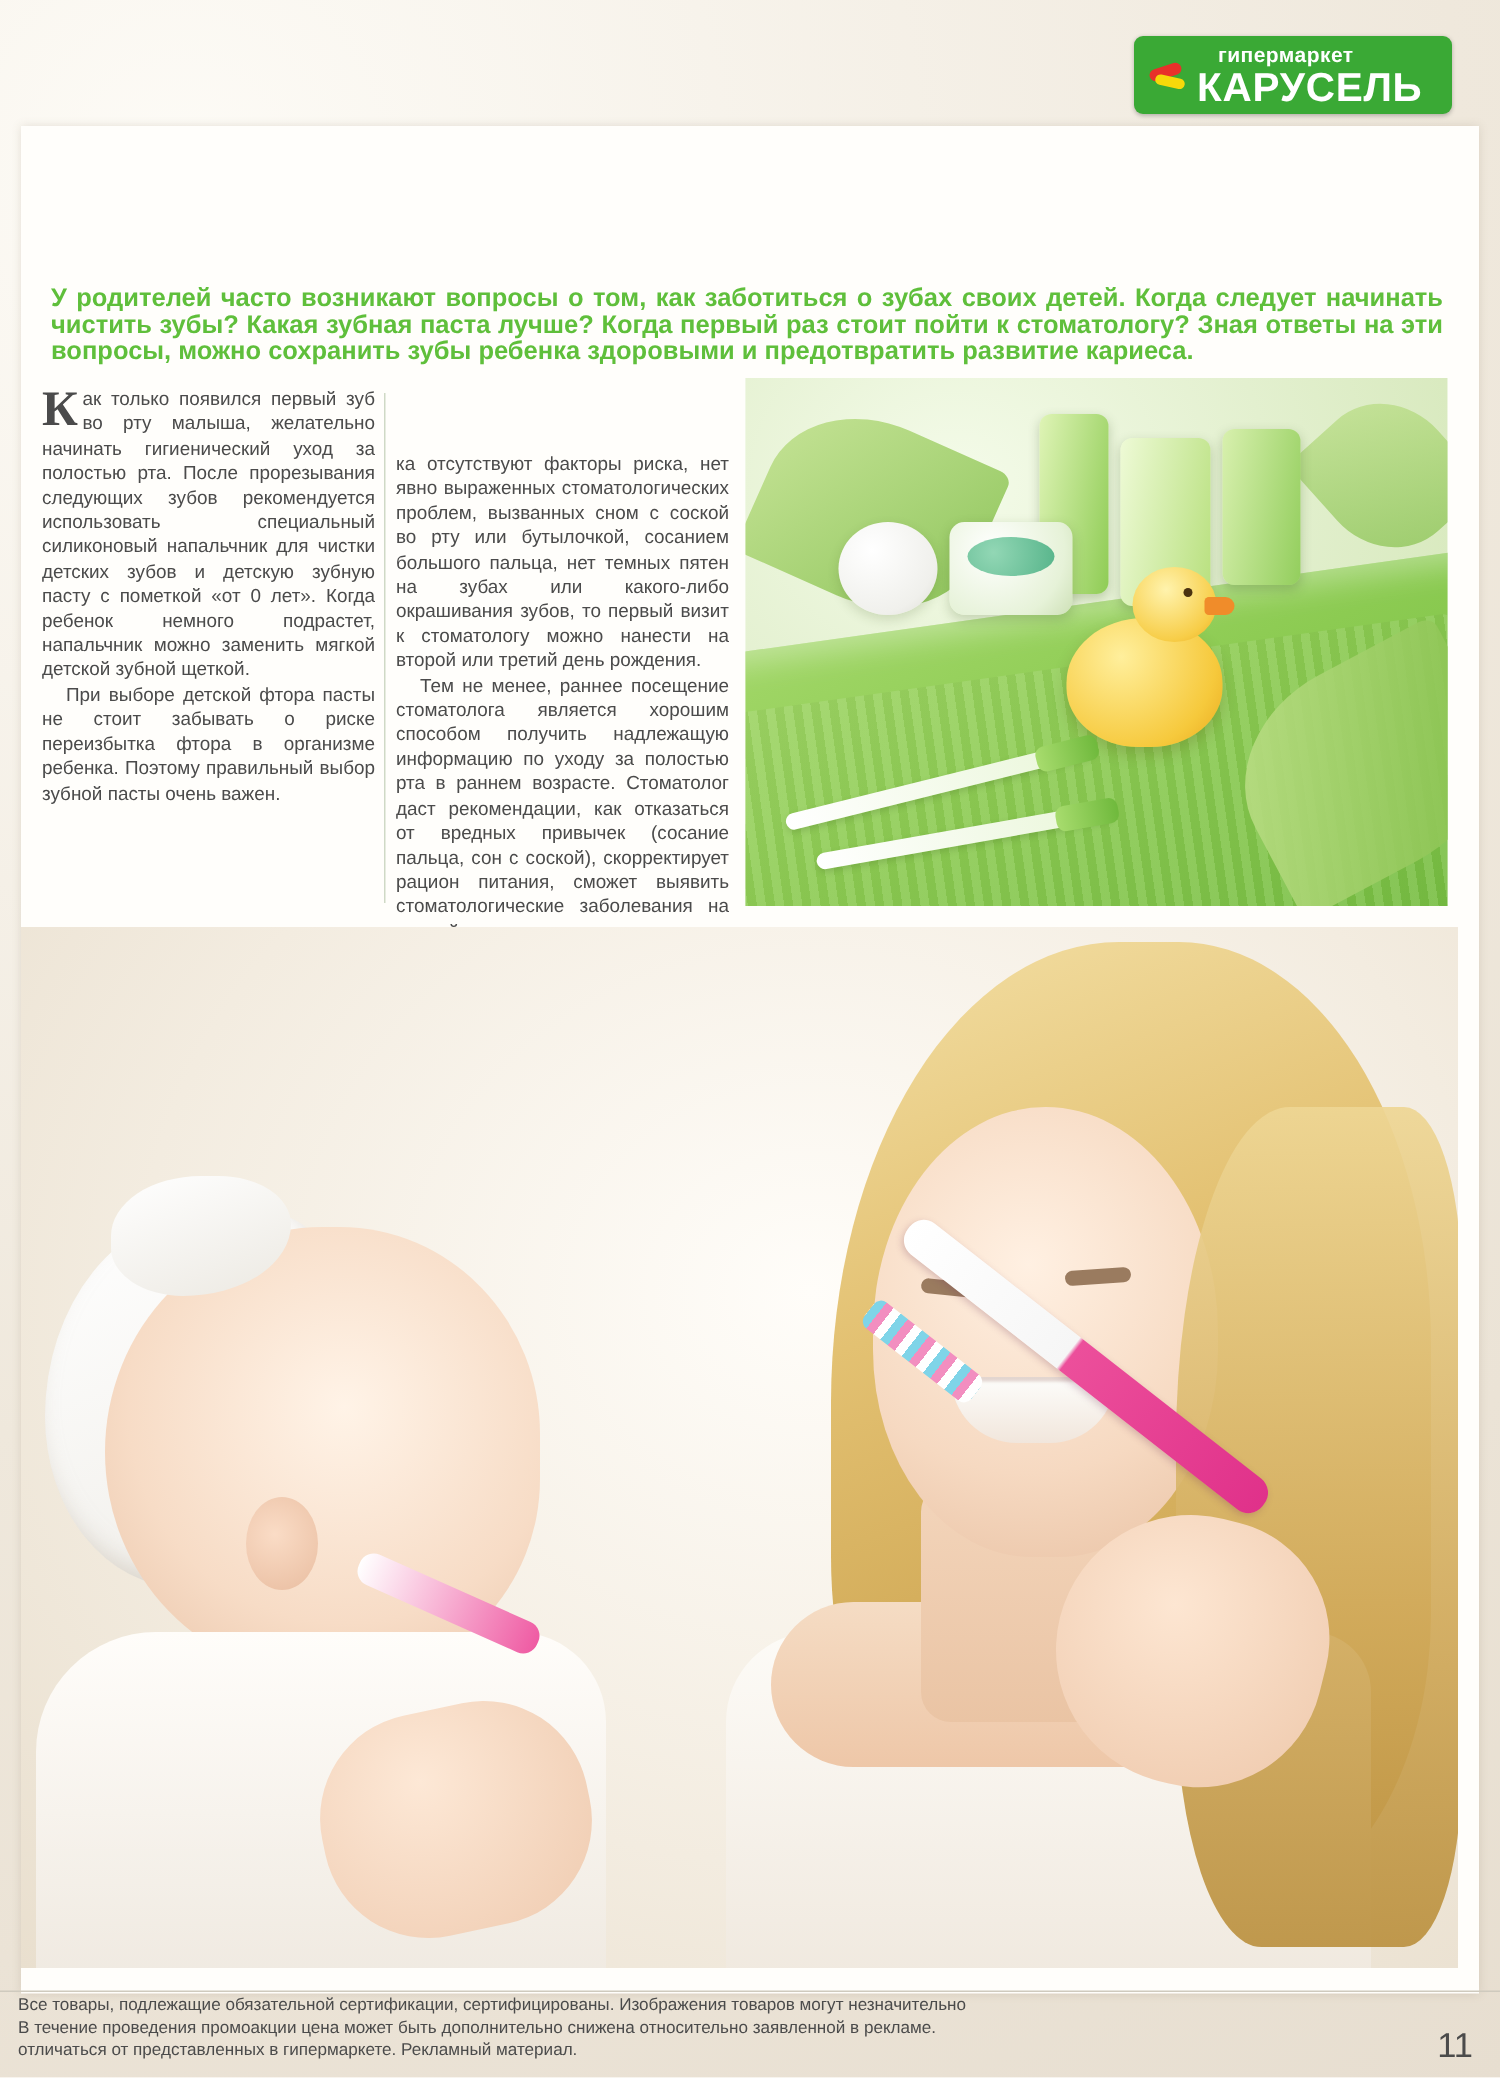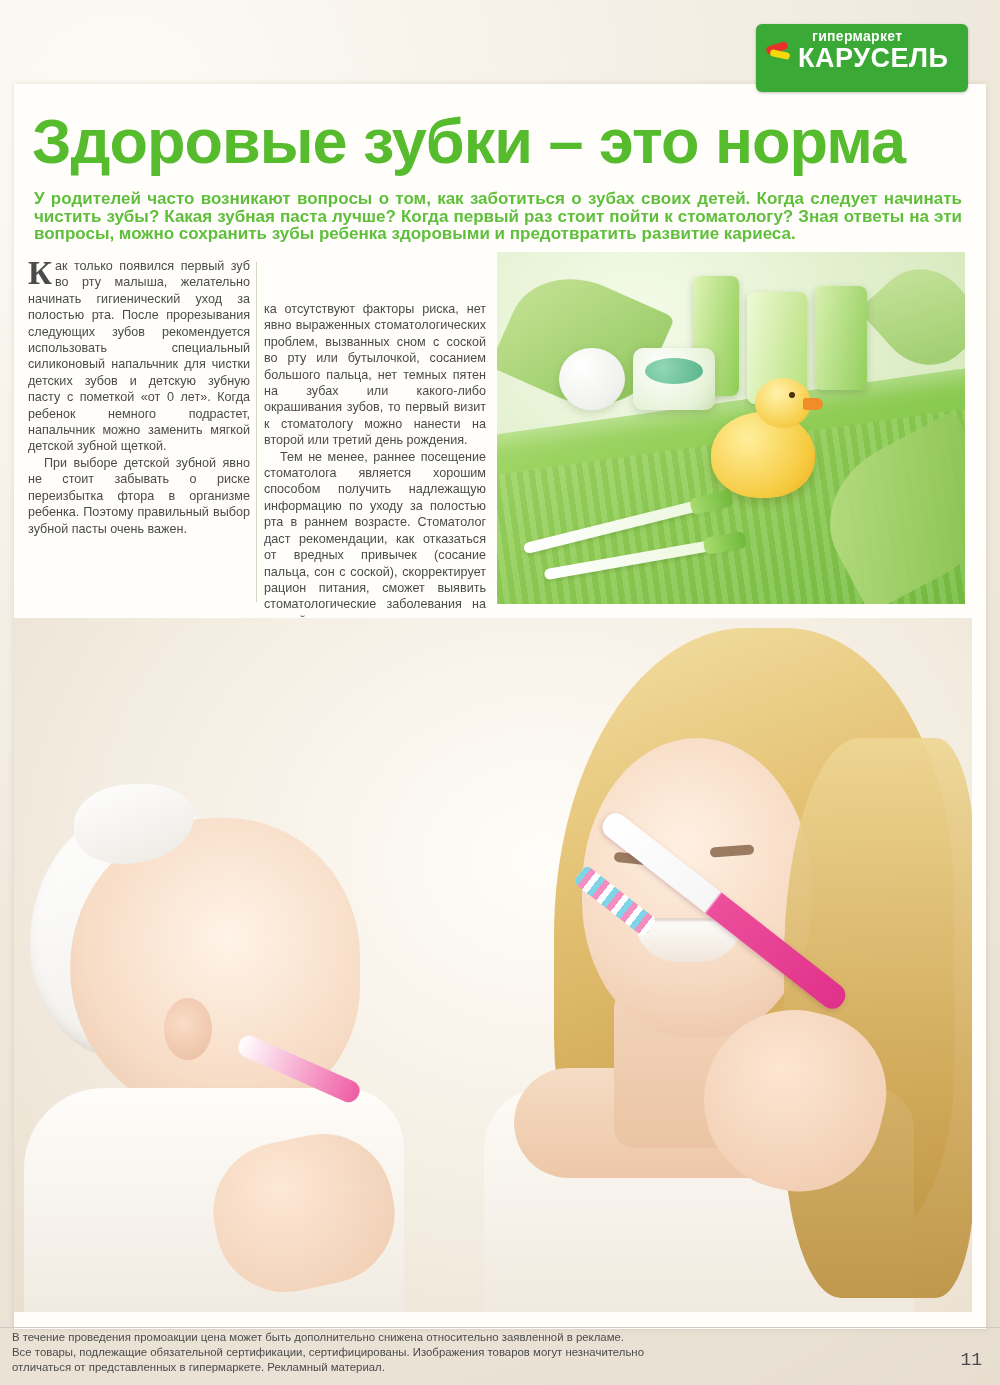--- a/index.html
+++ b/index.html
@@ -32,21 +32,21 @@
     background: #fffefb;
     box-shadow: 0 0 6px rgba(120,105,85,0.18);
   }
 
   
   .logo {
     position: absolute;
     right: 32px;
     top: 24px;
     width: 212px;
-    height: 68px;
+    height: 52px;
     background: #3aa935;
     border-radius: 6px;
     box-shadow: 0 1px 3px rgba(0,0,0,0.25);
     overflow: hidden;
   }
   .logo .sub {
     position: absolute;
     left: 56px;
     top: 4px;
     font-size: 14px;
@@ -380,50 +380,48 @@
     top: 1330px;
     width: 850px;
     font-size: 11.4px;
     line-height: 15px;
     color: #4b4b4b;
   }
   .page-num {
     position: absolute;
     right: 18px;
     top: 1350px;
-    font-size: 18px;
+    font-size: 23px;
     color: #4b4b4b;
-    font-family: Liberation Mono, monospace;
   }
 </style>
 </head>
 <body>
 
 <div class="page">
 
   <div class="paper"></div>
 
   <div class="logo">
     <div class="mark">
       <div class="r1"></div>
       <div class="r2"></div>
     </div>
     <div class="sub">гипермаркет</div>
     <div class="main">КАРУСЕЛЬ</div>
   </div>
 
-  <div class="headline">Здоровые зубки – это норма</div>
 
   <div class="lede">У родителей часто возникают вопросы о том, как заботиться о зубах своих детей. Когда следует начинать чистить зубы? Какая зубная паста лучше? Когда первый раз стоит пойти к стоматологу? Зная ответы на эти вопросы, можно сохранить зубы ребенка здоровыми и предотвратить развитие кариеса.</div>
 
   <div class="col col-1">
     <p class="first">
       <span class="dropcap">К</span><span>ак только появился первый зуб во рту малыша, желательно начинать гигиенический уход за полостью рта. После прорезывания следующих зубов рекомендуется использовать специальный силиконовый напальчник для чистки детских зубов и детскую зубную пасту с пометкой «от 0 лет». Когда ребенок немного подрастет, напальчник можно заменить мягкой детской зубной щеткой.</span>
     </p>
-    <p>При выборе детской зубной явно не стоит забывать о риске переизбытка фтора в организме ребенка. Поэтому правильный выбор зубной пасты очень важен.</p>
+    <p>При выборе детской фтора пасты не стоит забывать о риске переизбытка фтора в организме ребенка. Поэтому правильный выбор зубной пасты очень важен.</p>
   </div>
 
   <div class="col-divider"></div>
 
   <div class="col col-2">
     <p class="first">ка отсутствуют факторы риска, нет явно выраженных стоматологических проблем, вызванных сном с соской во рту или бутылочкой, сосанием большого пальца, нет темных пятен на зубах или какого-либо окрашивания зубов, то первый визит к стоматологу можно нанести на второй или третий день рождения.</p>
     <p>Тем не менее, раннее посещение стоматолога является хорошим способом получить надлежащую информацию по уходу за полостью рта в раннем возрасте. Стоматолог даст рекомендации, как отказаться от вредных привычек (сосание пальца, сон с соской), скорректирует рацион питания, сможет выявить стоматологические заболевания на ранней стадии.</p>
   </div>
 
   <div class="photo-top">
@@ -466,19 +464,19 @@
     <div class="pb-baby-head"></div>
     <div class="pb-baby-bow"></div>
     <div class="pb-baby-ear"></div>
     <div class="pb-baby-body"></div>
     <div class="pb-baby-brush"></div>
     <div class="pb-baby-arm"></div>
   </div>
 
   <div class="footer-rule"></div>
   <div class="footer">
+    <div>Все товары, подлежащие обязательной сертификации, сертифицированы. Изображения товаров могут незначительно</div>
     <div>В течение проведения промоакции цена может быть дополнительно снижена относительно заявленной в рекламе.</div>
-    <div>Все товары, подлежащие обязательной сертификации, сертифицированы. Изображения товаров могут незначительно</div>
     <div>отличаться от представленных в гипермаркете. Рекламный материал.</div>
   </div>
   <div class="page-num">11</div>
 
 </div>
 
 </body></html>

